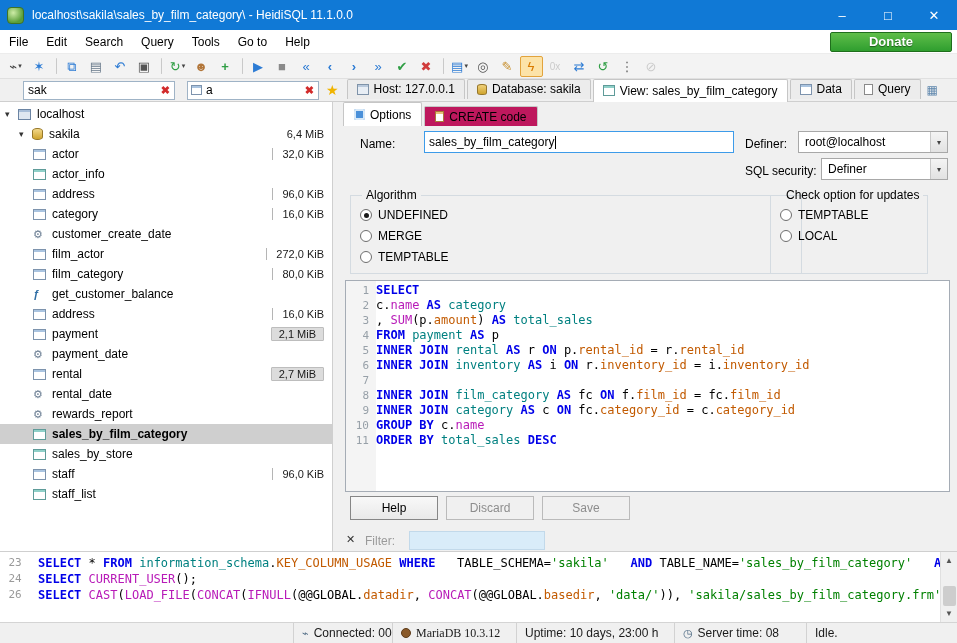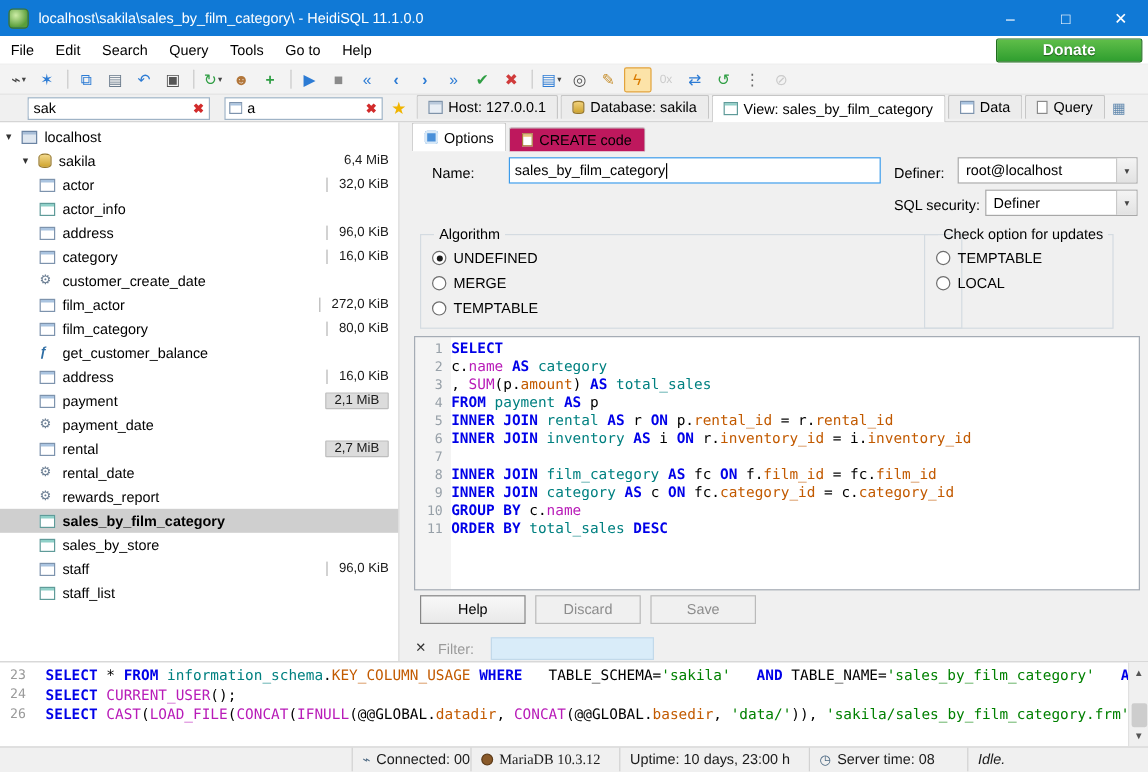--- a/index.html
+++ b/index.html
@@ -170,21 +170,21 @@
   .statusbar { position:absolute; left:0; top:622px; width:957px; height:21px; background:#f0f0f0;
                border-top:1px solid #d4d4d4; display:flex; align-items:center; font-size:12px;
                color:#1a1a1a; }
   .sseg { height:100%; display:flex; align-items:center; gap:5px; padding:0 8px;
           border-right:1px solid #d2d2d2; white-space:nowrap; overflow:hidden; }
   .seg-empty { width:294px; flex:none; }
   .seg-conn { width:99px; flex:none; }
   .seg-db { width:124px; flex:none;font-family:Liberation Serif, serif; }
   .seg-up { width:158px; flex:none; }
   .seg-time { width:132px; flex:none; }
-  .seg-idle { flex:1; border-right:none;font-style:italic; }
+  .seg-idle { flex:1; border-right:none; }
   .mariadb-dot { width:10px; height:10px; border-radius:50%; background:#8a5a2a;
                  border:1px solid #5e3c1a; flex:none; }
   .sico { color:#4f6b84; font-size:11px; }
 </style>
 </head>
 <body>
 
 <div class="titlebar">
   <span class="app-icon"></span>
   <span class="title-text">localhost\sakila\sales_by_film_category\ - HeidiSQL 11.1.0.0</span>

